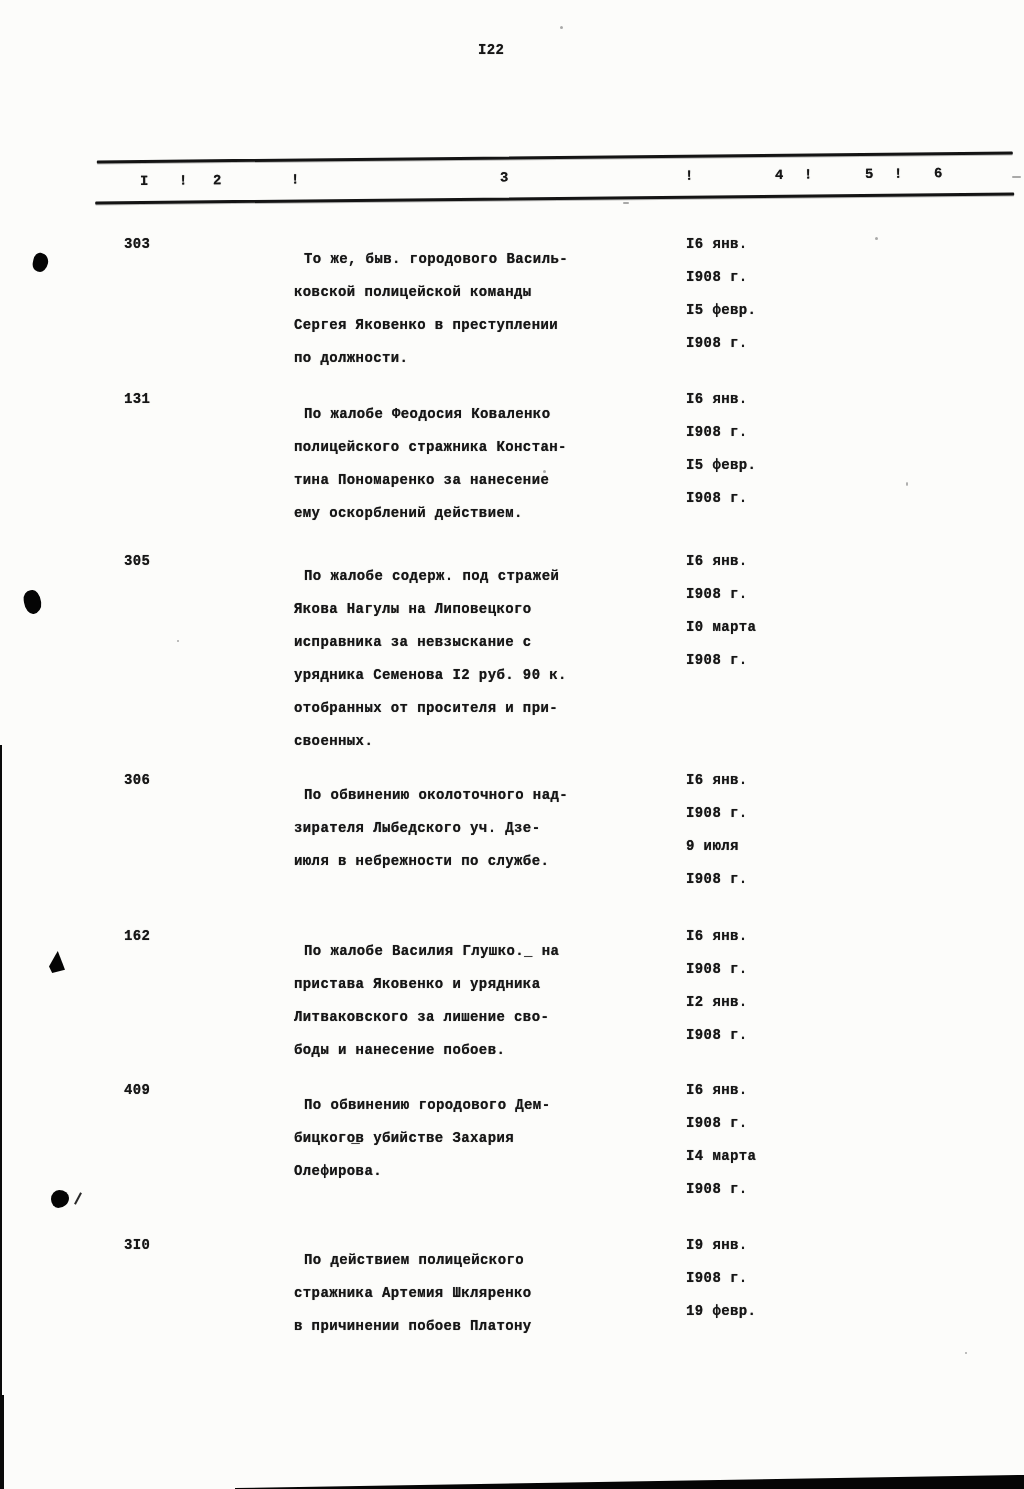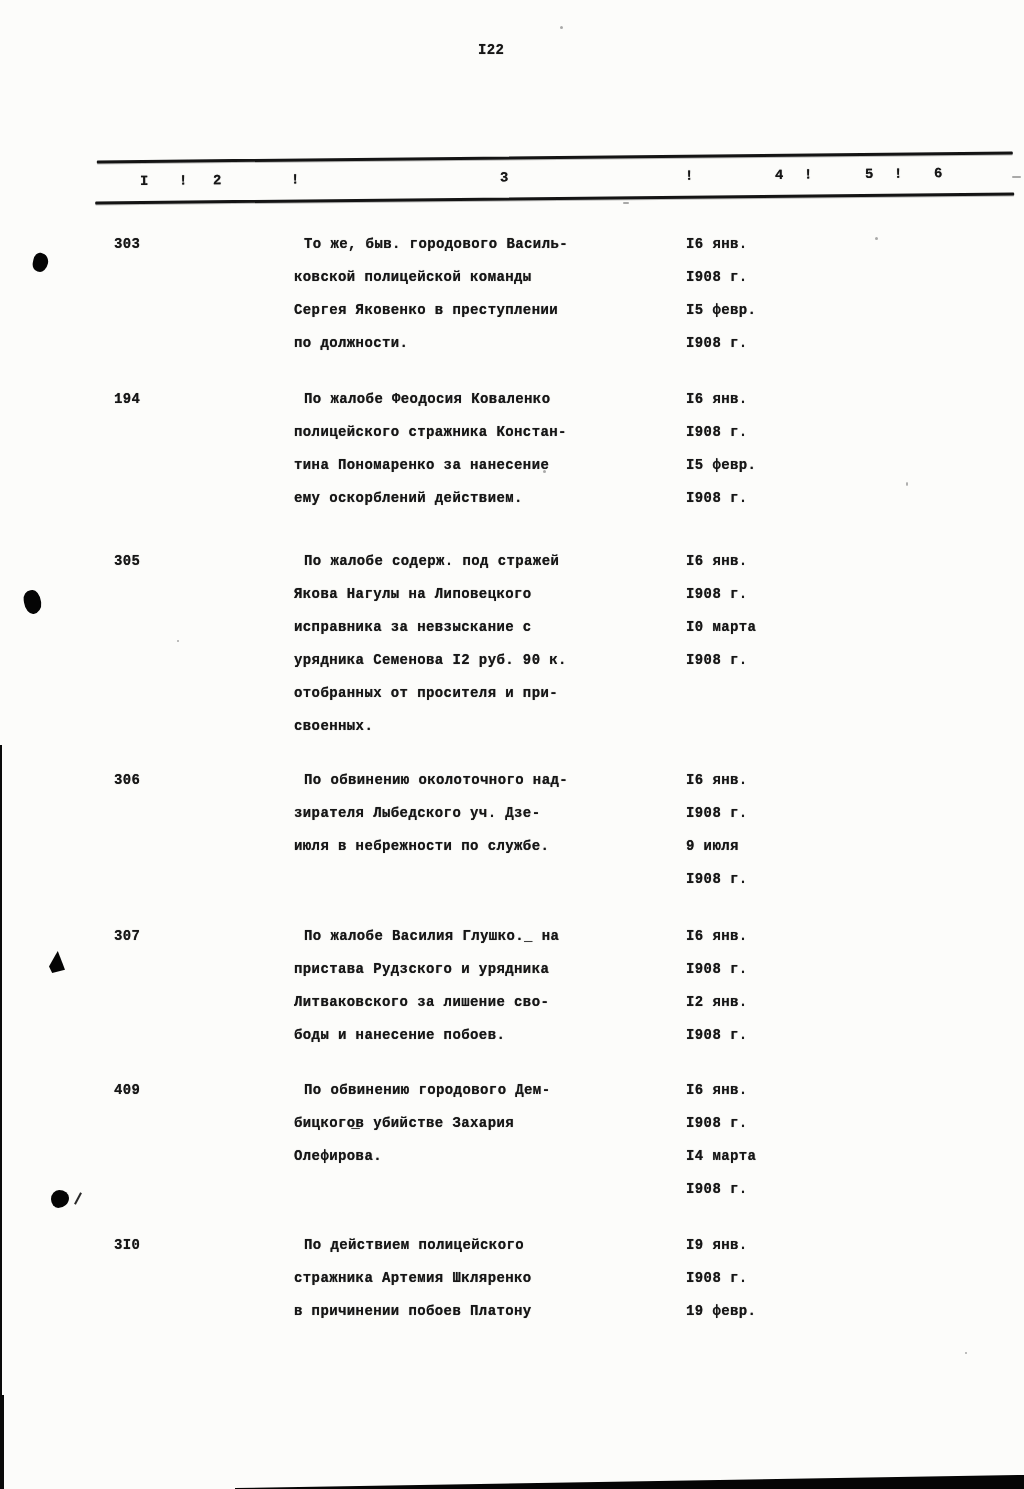--- a/index.html
+++ b/index.html
@@ -18,22 +18,22 @@
   .page-num{top:34px;left:478px;}
   
   .hdr{position:absolute;left:95px;top:146px;width:920px;height:62px;
        transform:rotate(-0.55deg);transform-origin:50% 50%;}
   .rule{position:absolute;height:3px;background:#141414;border-radius:1px;}
   .rule-top{left:2px;top:10px;width:916px;box-shadow:0 1px 0 rgba(0,0,0,.25);}
   .rule-bottom{left:0px;top:51px;width:919px;box-shadow:0 1px 0 rgba(0,0,0,.25);}
   .hdr .tw{top:15px;}
   
   .entry{position:absolute;left:0;width:1024px;}
-  .entry .num{left:114px;top:0;}
-  .entry .desc{left:294px;top:0;text-indent:10px;}
+  .entry .num{left:124px;top:0;}
+  .entry .desc{left:294px;top:15px;text-indent:10px;}
   .entry .dates{left:686px;top:0;}
   
   .blot{position:absolute;background:#050505;}
   .b1{left:33px;top:253px;width:15px;height:19px;border-radius:40% 55% 50% 45%/45% 50% 55% 45%;transform:rotate(12deg);}
   .b2{left:24px;top:590px;width:17px;height:24px;border-radius:50% 45% 55% 50%/40% 55% 45% 55%;transform:rotate(-8deg);}
   .b3{left:49px;top:951px;width:16px;height:22px;clip-path:polygon(55% 0,100% 85%,20% 100%,0 70%,35% 25%);}
   .b4{left:51px;top:1190px;width:18px;height:18px;border-radius:45% 55% 60% 40%/50% 45% 55% 50%;}
   .slash{position:absolute;left:77px;top:1192px;width:2px;height:13px;background:#2a2a2a;transform:rotate(28deg);}
   .edge-left{position:absolute;left:0;top:745px;width:2px;height:744px;background:#0a0a0a;}
   .edge-left2{position:absolute;left:0;top:1395px;width:4px;height:94px;background:#0a0a0a;}
@@ -76,21 +76,21 @@
 ковской полицейской команды
 Сергея Яковенко в преступлении
 по должности.</div>
   <div class="tw dates">I6 янв.
 I908 г.
 I5 февр.
 I908 г.</div>
 </div>
 
 <div class="entry" style="top:383px">
-  <div class="tw num">194</div>
+  <div class="tw num">131</div>
   <div class="tw desc">По жалобе Феодосия Коваленко
 полицейского стражника Констан-
 тина Пономаренко за нанесение
 ему оскорблений действием.</div>
   <div class="tw dates">I6 янв.
 I908 г.
 I5 февр.
 I908 г.</div>
 </div>
 
@@ -113,23 +113,23 @@
   <div class="tw desc">По обвинению околоточного над-
 зирателя Лыбедского уч. Дзе-
 июля в небрежности по службе.</div>
   <div class="tw dates">I6 янв.
 I908 г.
 9 июля
 I908 г.</div>
 </div>
 
 <div class="entry" style="top:920px">
-  <div class="tw num">307</div>
+  <div class="tw num">162</div>
   <div class="tw desc">По жалобе Василия Глушко._ на
-пристава Рудзского и урядника
+пристава Яковенко и урядника
 Литваковского за лишение сво-
 боды и нанесение побоев.</div>
   <div class="tw dates">I6 янв.
 I908 г.
 I2 янв.
 I908 г.</div>
 </div>
 
 <div class="entry" style="top:1074px">
   <div class="tw num">409</div>

